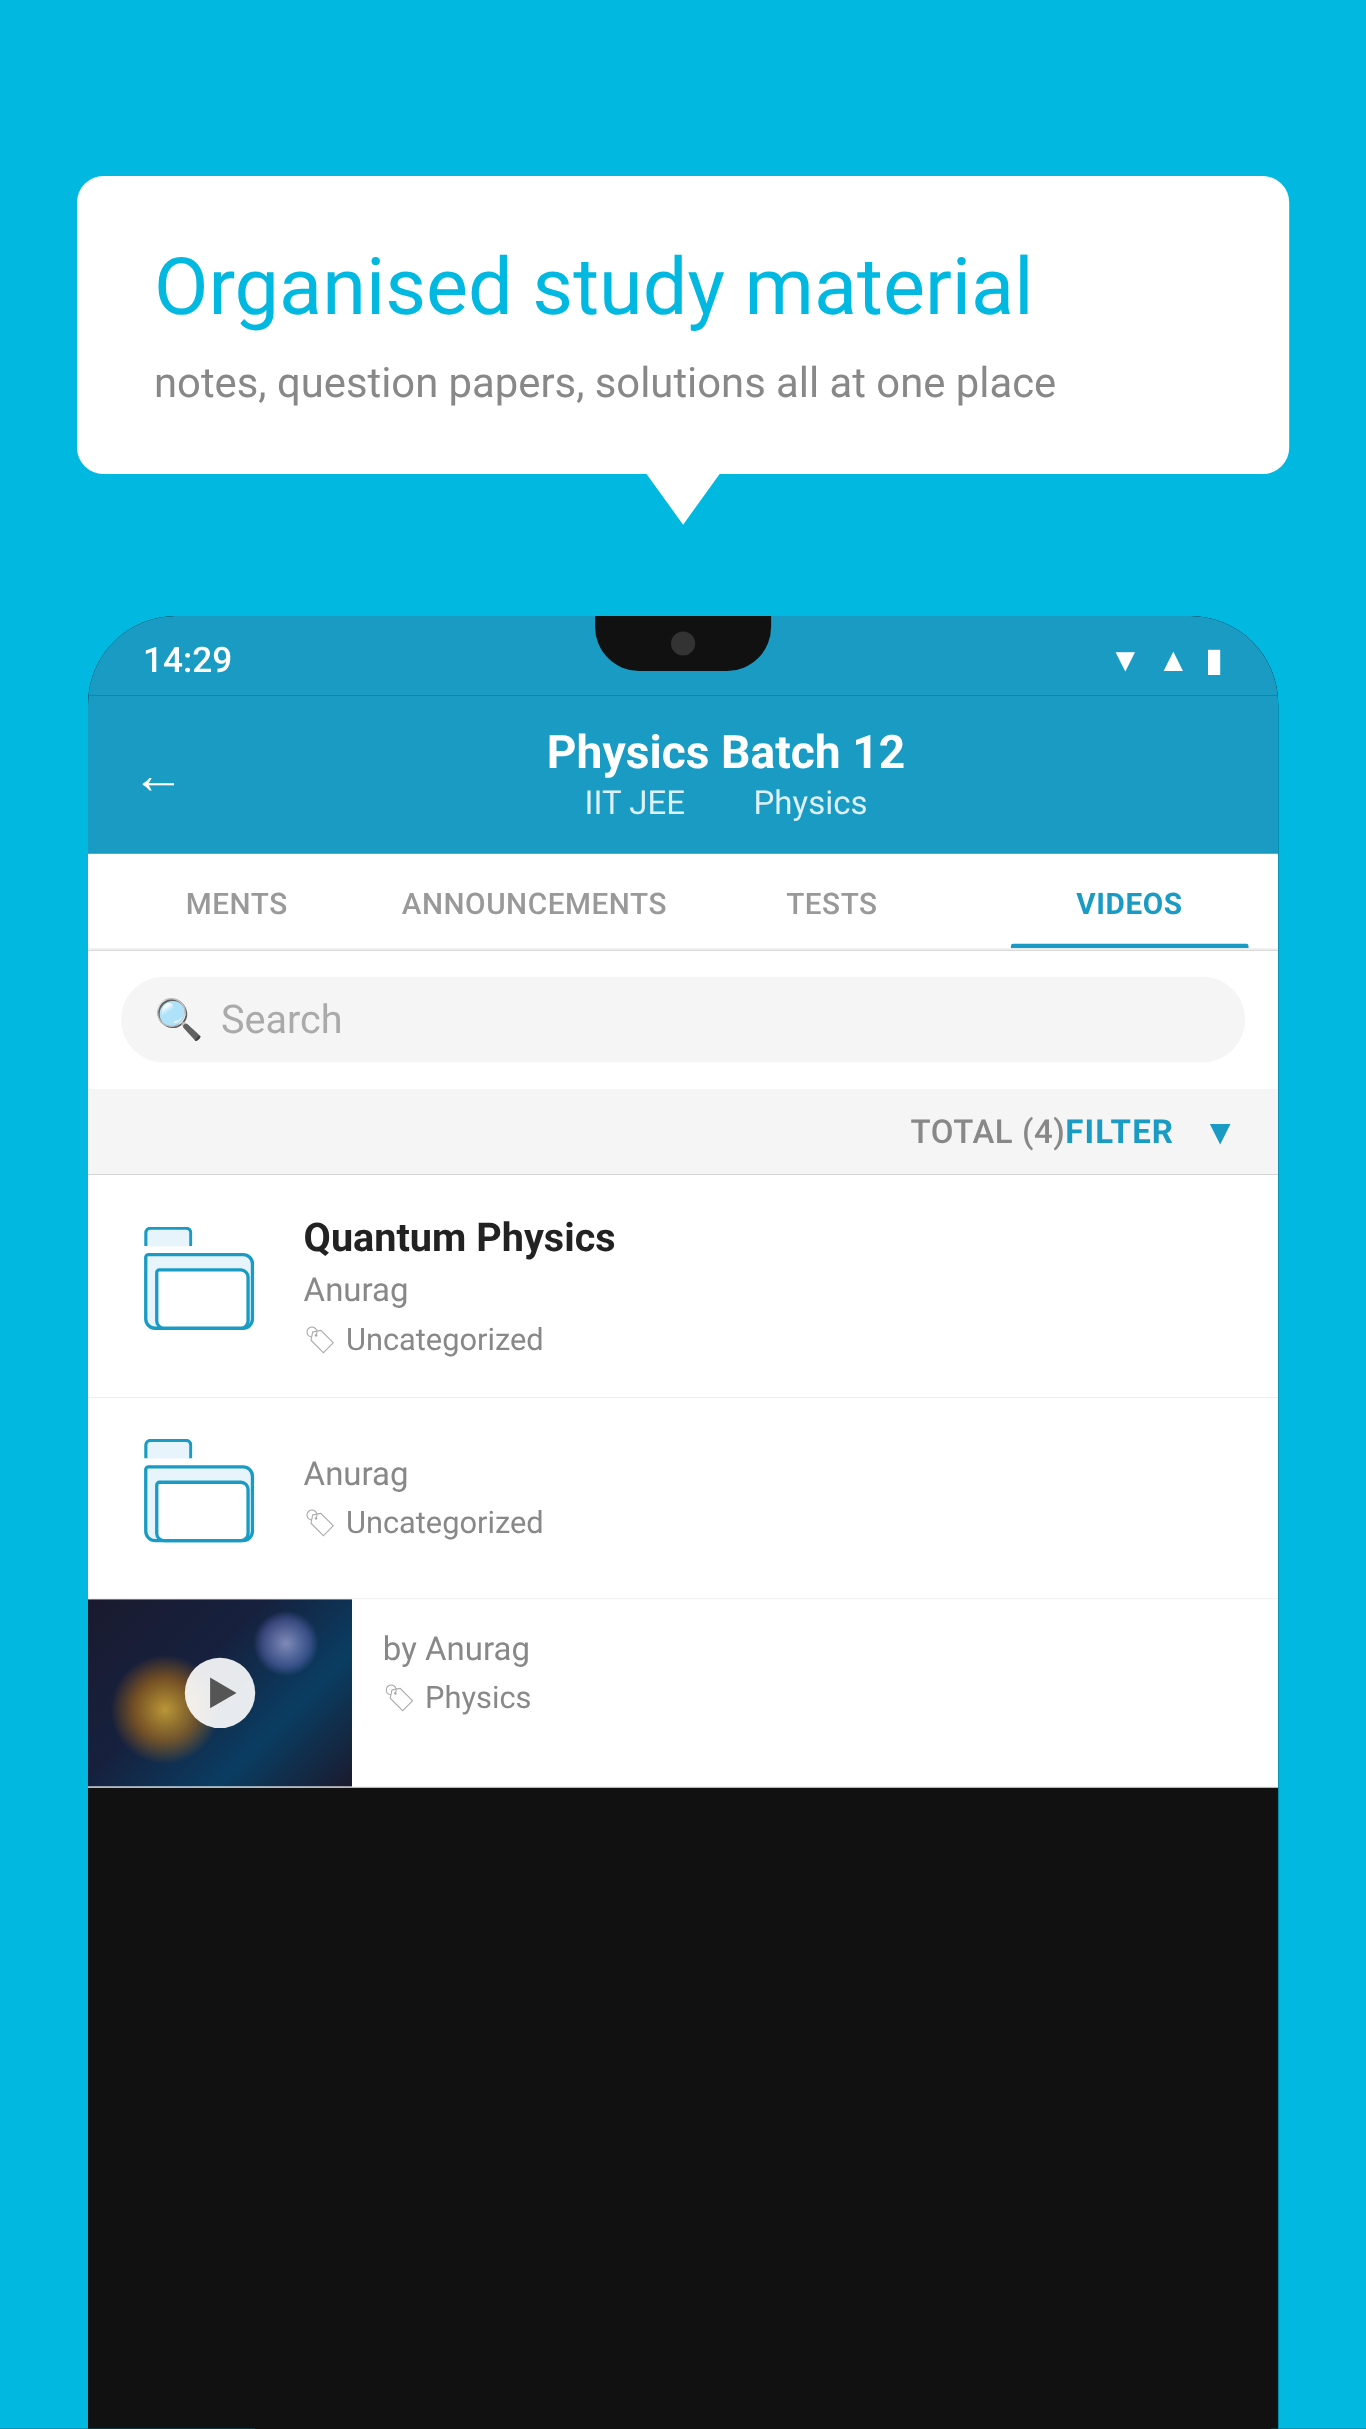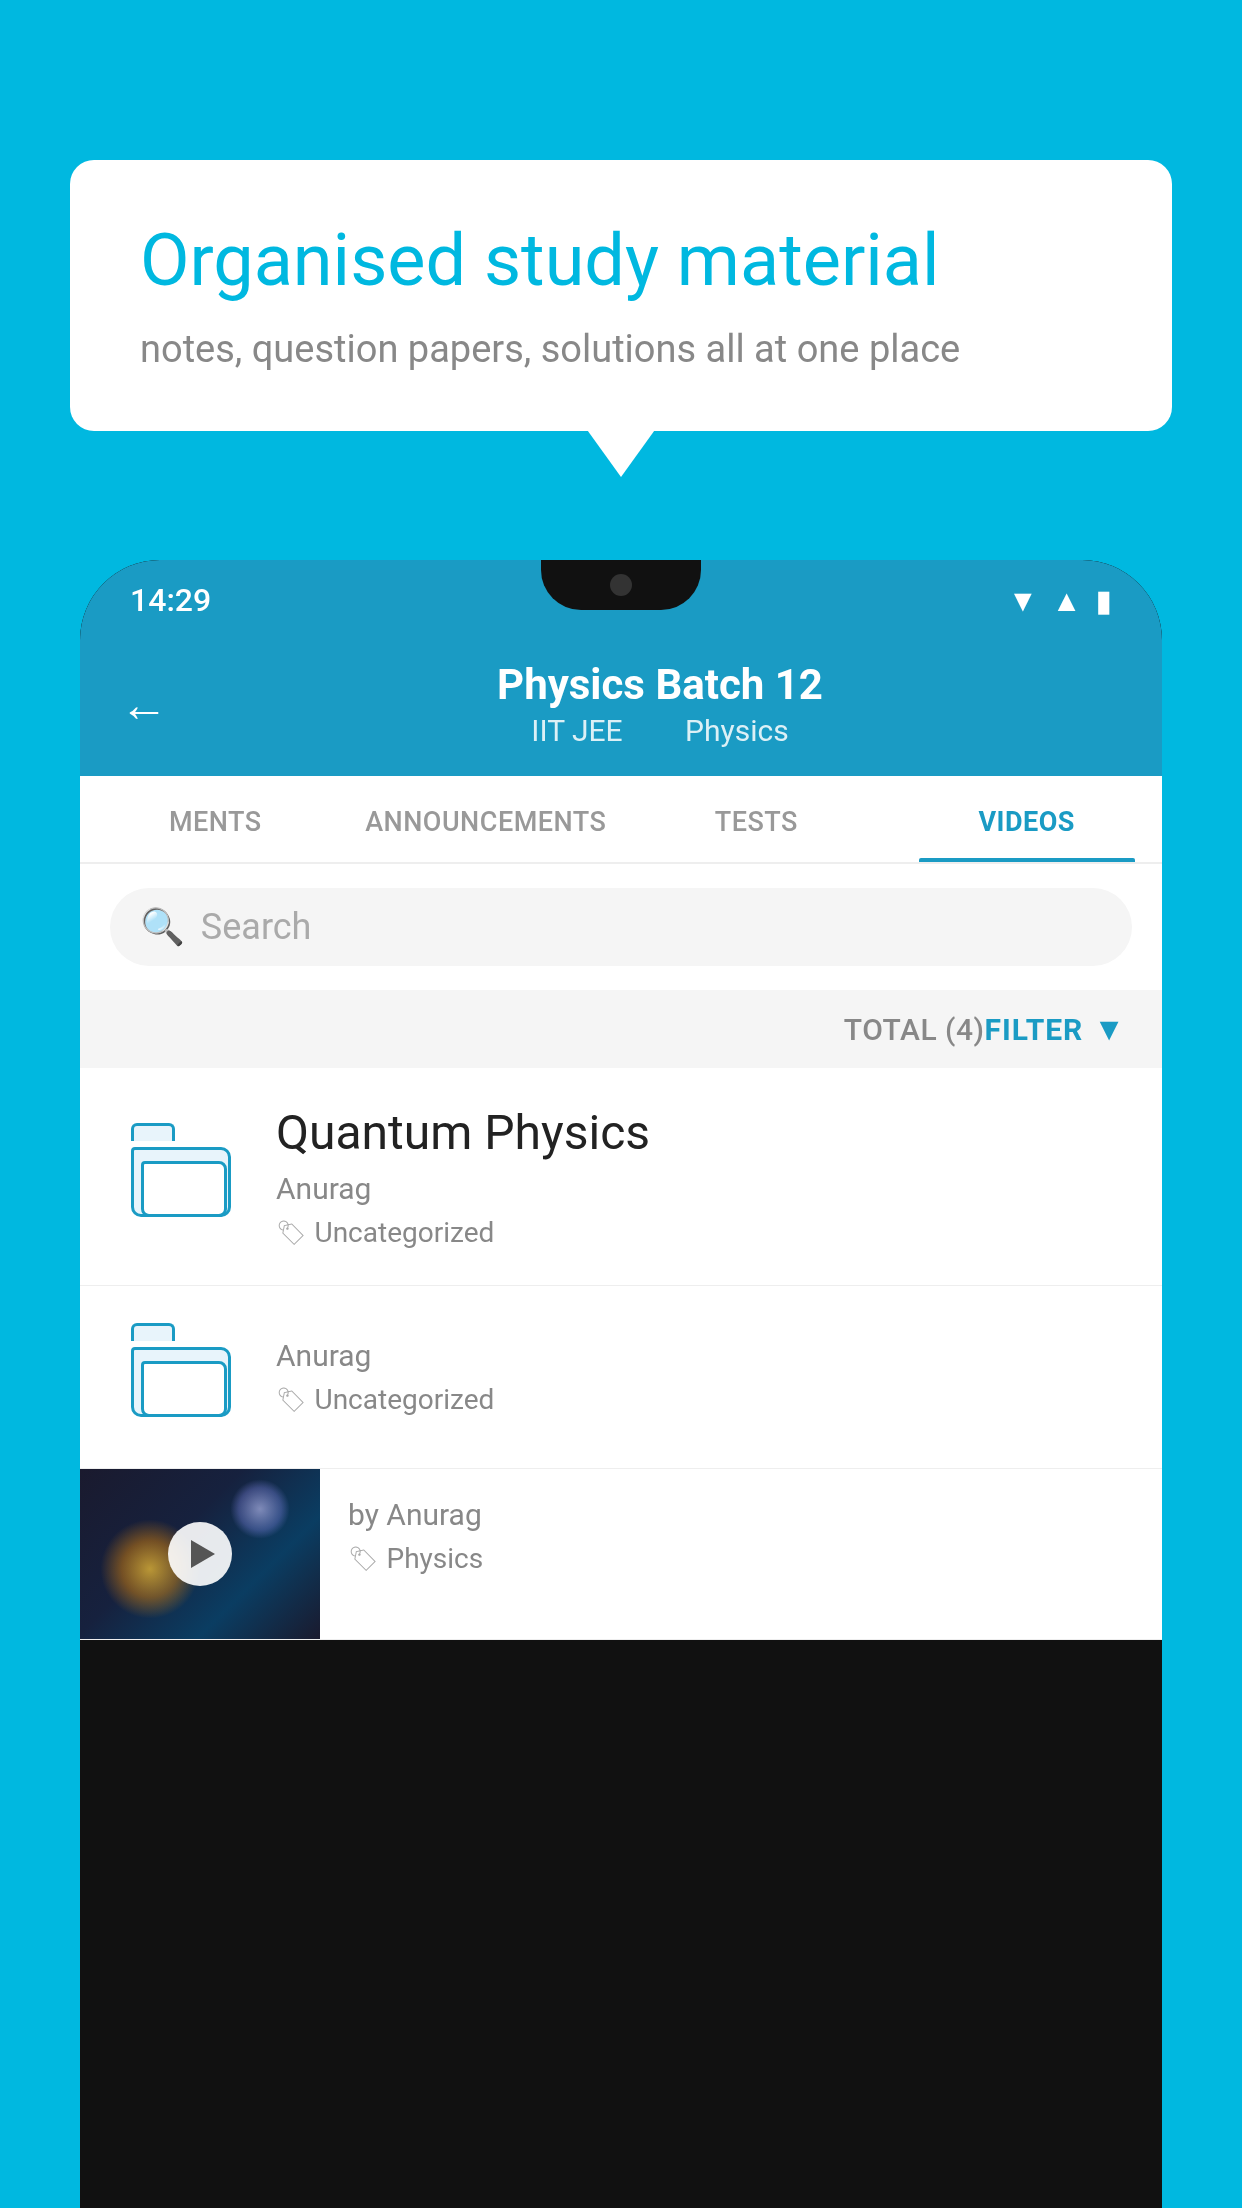--- a/index.html
+++ b/index.html
@@ -237,21 +237,21 @@
       font-weight: 500;
       letter-spacing: 0.5px;
     }
 
     .filter-btn {
       color: #1A9BC4;
       font-size: 30px;
       font-weight: 700;
       display: flex;
       align-items: center;
-      gap: 10px;
+      gap: 26px;
       letter-spacing: 1px;
       cursor: pointer;
     }
 
     .filter-icon {
       font-size: 32px;
     }
 
     
     .content-area {
@@ -319,22 +319,22 @@
       background: white;
       border: 3px solid #1A9BC4;
       border-radius: 4px 8px 8px 8px;
     }
 
     .item-info {
       flex: 1;
     }
 
     .item-title {
-      font-size: 48px;
-      font-weight: 400;
+      font-size: 36px;
+      font-weight: 700;
       color: #222;
       margin-bottom: 10px;
     }
 
     .item-author {
       font-size: 30px;
       color: #888;
       margin-bottom: 10px;
     }
 

